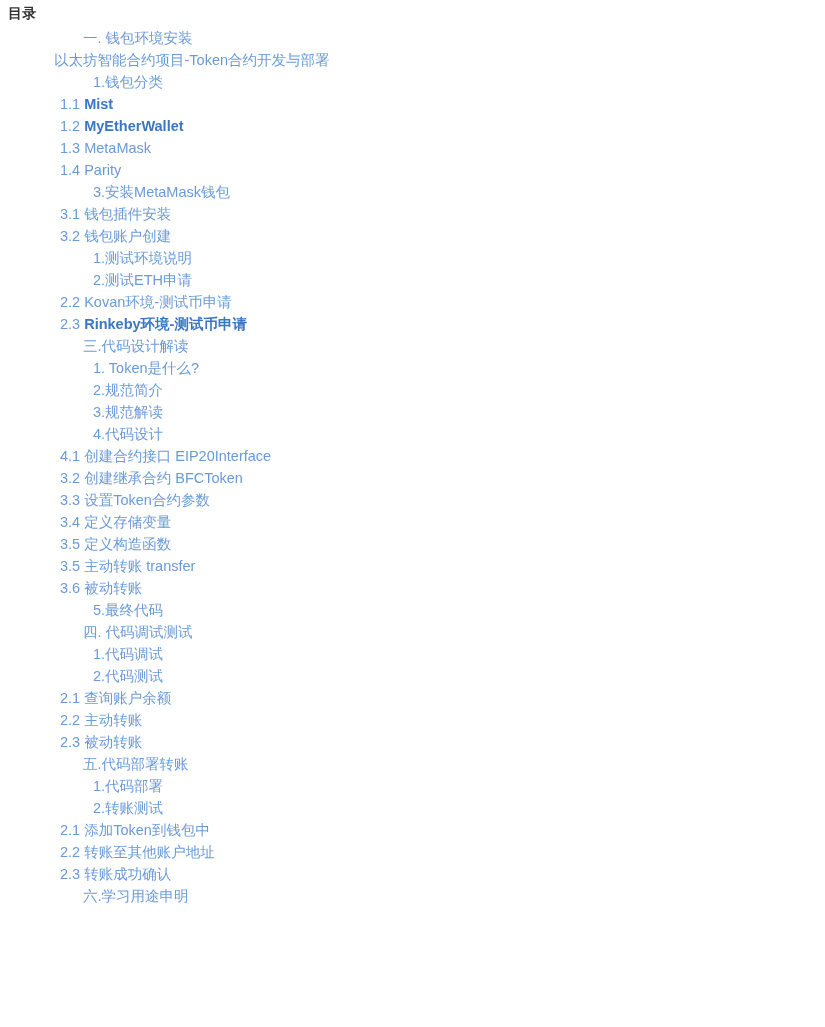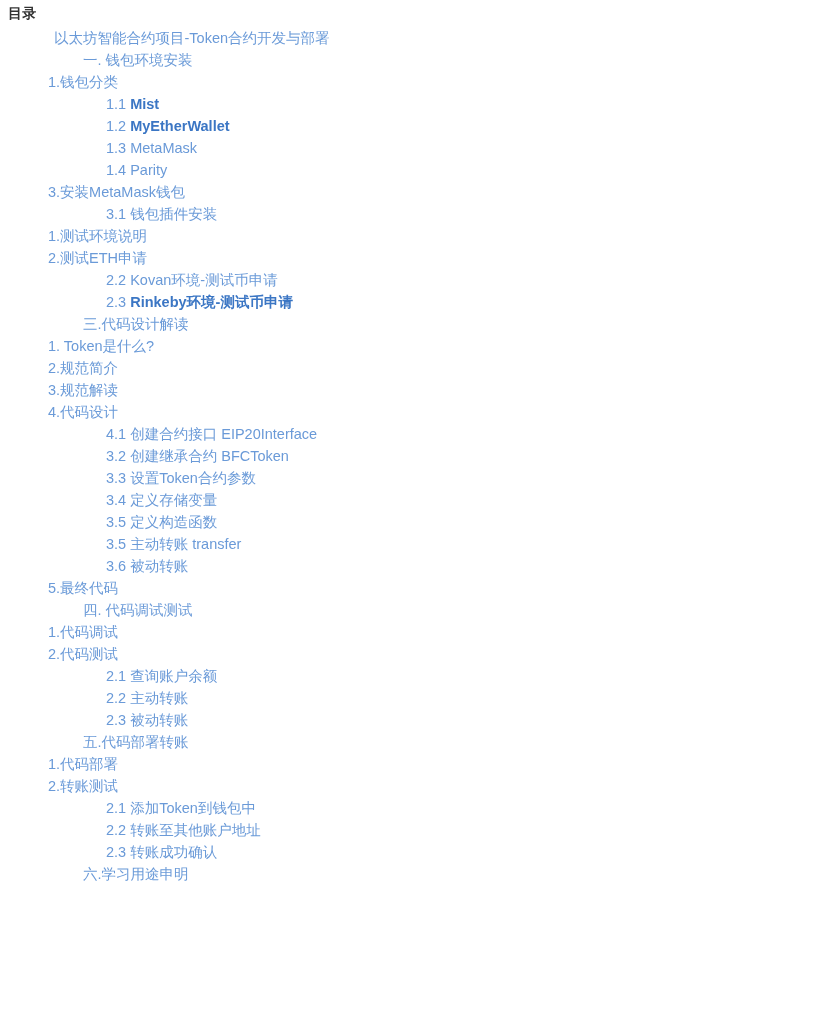--- a/index.html
+++ b/index.html
@@ -58,40 +58,41 @@
   .toc-item.bold .label {
     color: #3b76c4;
     font-weight: bold;
   }
   .toc-item .label {
     color: #6a9ad8;
   }
   
   .lvl-1 { padding-left: 54px; }
   .lvl-2 { padding-left: 83px; }
-  .lvl-3 { padding-left: 48px; }
-  .lvl-4 { padding-left: 84px; margin-left: 22px; }
+  .lvl-3 { padding-left: 93px; }
+  .lvl-4 { padding-left: 60px; }
 </style>
 </head>
 <body>
 
 <div class="page">
 
   <div class="toc-heading">目录</div>
 
   <ul class="toc-list" id="toc-list">
+      <li class="toc-item lvl-2"><a class="toc-link"><span class="label">一. 钱包环境安装</span></a></li>
       <li class="toc-item lvl-1"><a class="toc-link"><span class="label">以太坊智能合约项目-Token合约开发与部署</span></a></li>
-      <li class="toc-item lvl-2"><a class="toc-link"><span class="label">一. 钱包环境安装</span></a></li>
       <li class="toc-item lvl-3"><a class="toc-link"><span class="label">1.钱包分类</span></a></li>
       <li class="toc-item lvl-4 bold"><a class="toc-link"><span class="num">1.1</span> <span class="label">Mist</span></a></li>
       <li class="toc-item lvl-4 bold"><a class="toc-link"><span class="num">1.2</span> <span class="label">MyEtherWallet</span></a></li>
       <li class="toc-item lvl-4"><a class="toc-link"><span class="num">1.3</span> <span class="label">MetaMask</span></a></li>
       <li class="toc-item lvl-4"><a class="toc-link"><span class="num">1.4</span> <span class="label">Parity</span></a></li>
       <li class="toc-item lvl-3"><a class="toc-link"><span class="label">3.安装MetaMask钱包</span></a></li>
       <li class="toc-item lvl-4"><a class="toc-link"><span class="num">3.1</span> <span class="label">钱包插件安装</span></a></li>
+      <li class="toc-item lvl-4"><a class="toc-link"><span class="num">3.2</span> <span class="label">钱包账户创建</span></a></li>
       <li class="toc-item lvl-3"><a class="toc-link"><span class="label">1.测试环境说明</span></a></li>
       <li class="toc-item lvl-3"><a class="toc-link"><span class="label">2.测试ETH申请</span></a></li>
       <li class="toc-item lvl-4"><a class="toc-link"><span class="num">2.2</span> <span class="label">Kovan环境-测试币申请</span></a></li>
       <li class="toc-item lvl-4 bold"><a class="toc-link"><span class="num">2.3</span> <span class="label">Rinkeby环境-测试币申请</span></a></li>
       <li class="toc-item lvl-2"><a class="toc-link"><span class="label">三.代码设计解读</span></a></li>
       <li class="toc-item lvl-3"><a class="toc-link"><span class="label">1. Token是什么?</span></a></li>
       <li class="toc-item lvl-3"><a class="toc-link"><span class="label">2.规范简介</span></a></li>
       <li class="toc-item lvl-3"><a class="toc-link"><span class="label">3.规范解读</span></a></li>
       <li class="toc-item lvl-3"><a class="toc-link"><span class="label">4.代码设计</span></a></li>
       <li class="toc-item lvl-4"><a class="toc-link"><span class="num">4.1</span> <span class="label">创建合约接口 EIP20Interface</span></a></li>

